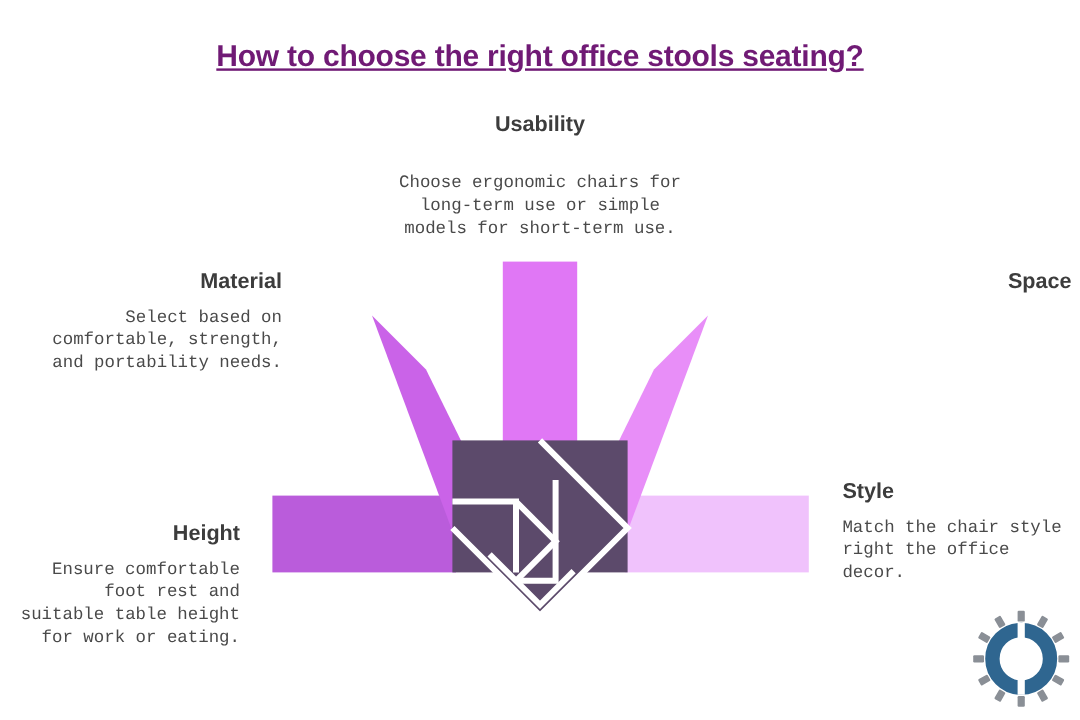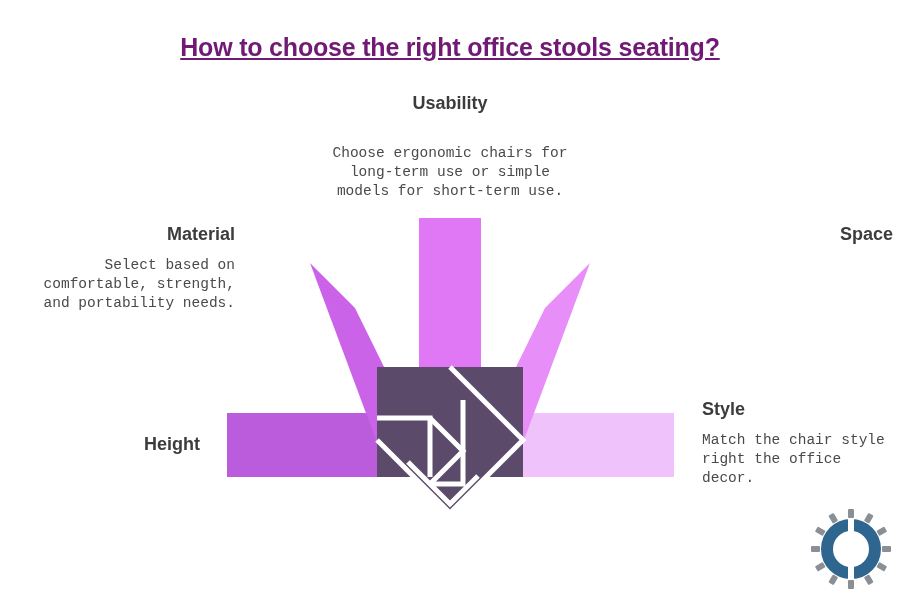--- a/index.html
+++ b/index.html
@@ -158,20 +158,21 @@
     <div class="heading">Material</div>
     <div class="body">Select based on comfortable, strength, and portability needs.</div>
   </div>
 
   <div class="block" id="block-space">
     <div class="heading">Space</div>
   </div>
 
   <div class="block" id="block-height">
     <div class="heading">Height</div>
+    <div class="body">Ensure comfortable foot rest and suitable table height for work or eating.</div>
   </div>
 
   <div class="block" id="block-style">
     <div class="heading">Style</div>
     <div class="body">Match the chair style right the office decor.</div>
   </div>
 
   <svg id="logo" viewBox="0 0 86 82">
     <g fill="#8a8f96">
       <rect x="40" y="1" width="6" height="9" rx="1"></rect>

